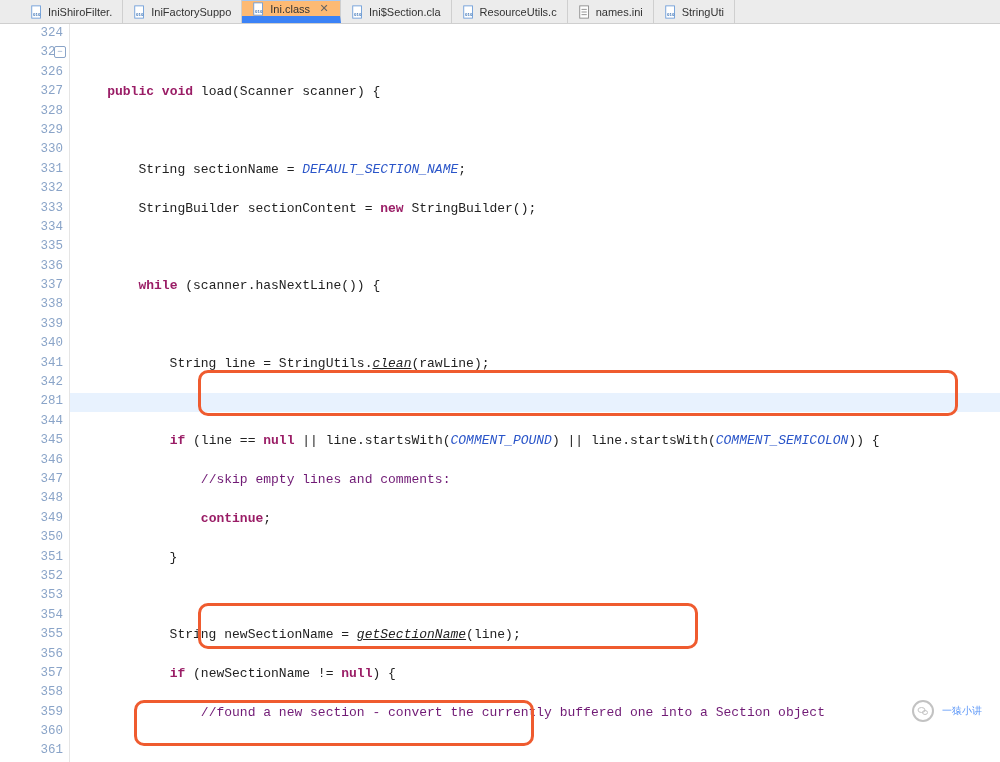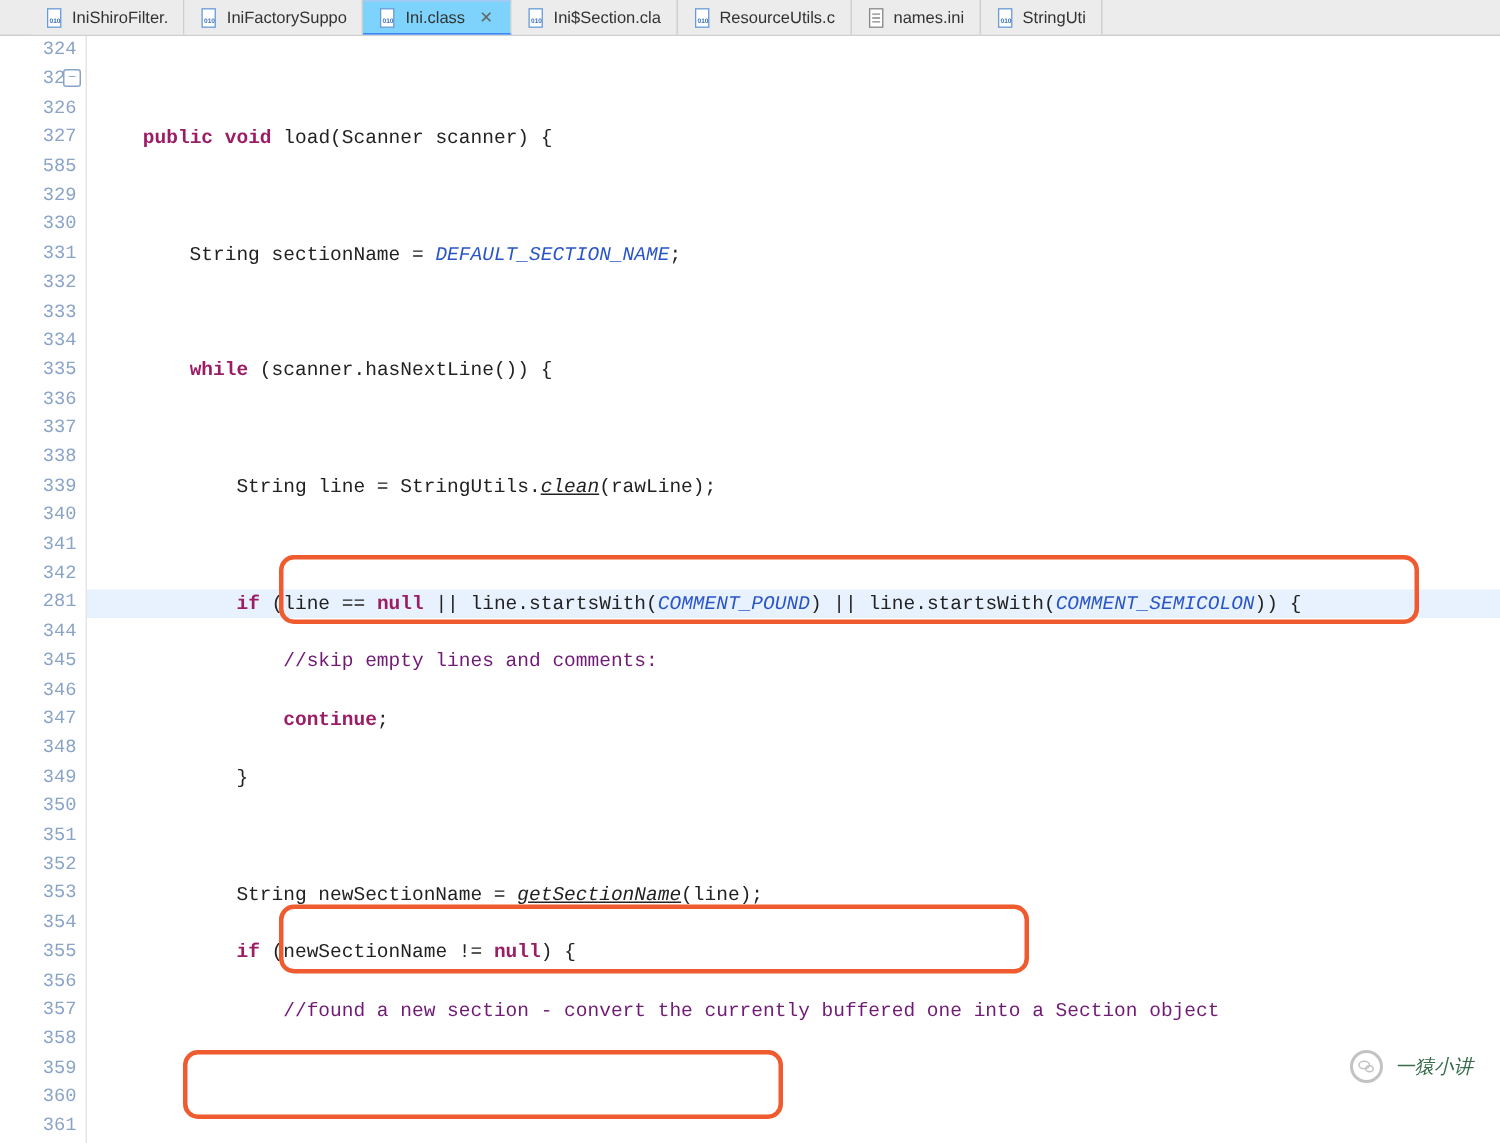--- a/index.html
+++ b/index.html
@@ -26,24 +26,24 @@
     display: flex;
     align-items: center;
     gap: 4px;
     padding: 0 10px;
     border-right: 1px solid #cfcfcf;
     background: #ececec;
     color: #333;
     white-space: nowrap;
   }
   .tab.active {
-    background: #7dd3fc;
+    background: #fdba74;
     border-top: 2px solid #a8c8f0;
     margin-top: -1px;
-    border-bottom: 1px solid #3b82f6;
+    border-bottom: 7px solid #3b82f6;
   }
   .tab .icon {
     width: 14px; height: 14px;
     display: inline-flex; align-items: center; justify-content: center;
   }
   .tab .close-x {
     margin-left: 4px;
     width: 12px; height: 12px;
     display: inline-flex; align-items: center; justify-content: center;
     color: #666;
@@ -58,20 +58,21 @@
   .gutter {
     width: 58px;
     background: #fff;
     border-right: 1px solid #e5e5e5;
     color: #8aa4c8;
     text-align: right;
     padding-right: 6px;
     line-height: 19.4px;
     font-size: 12.5px;
     position: relative;
+    margin-left: 12px;
   }
   .gutter .ln { height: 19.4px; }
   .gutter .fold-marker {
     position: absolute;
     left: 42px;
     width: 12px; height: 12px;
     border: 1px solid #8aa4c8;
     border-radius: 2px;
     background: #fff;
     display: flex; align-items: center; justify-content: center;
@@ -115,26 +116,25 @@
     z-index: 5;
   }
   
   .watermark {
     position: absolute;
     right: 18px;
     bottom: 40px;
     display: flex;
     align-items: center;
     gap: 8px;
-    color: #14532d;
+    color: #3b82f6;
     font-family: 'Segoe UI', sans-serif;
-    font-size: 13px;
+    font-size: 10px;
     opacity: 0.85;
     pointer-events: none;
-    font-style: italic;
   }
   .watermark .wm-icon {
     width: 22px; height: 22px;
     border-radius: 50%;
     border: 2px solid #b8b8b8;
     display: flex; align-items: center; justify-content: center;
   }
 </style>
 </head>
 <body>
@@ -208,21 +208,21 @@
       <span>StringUti</span>
     </div>
   </div>
 
 <div class="editor">
   <div class="gutter">
       <div class="ln">324</div>
       <div class="ln">325</div>
       <div class="ln">326</div>
       <div class="ln">327</div>
-      <div class="ln">585</div>
+      <div class="ln">328</div>
       <div class="ln">329</div>
       <div class="ln">330</div>
       <div class="ln">331</div>
       <div class="ln">332</div>
       <div class="ln">333</div>
       <div class="ln">334</div>
       <div class="ln">335</div>
       <div class="ln">336</div>
       <div class="ln">337</div>
       <div class="ln">338</div>
@@ -251,20 +251,21 @@
       <div class="ln">361</div>
       <div class="fold-marker" style="top: 22.4px;">−</div>
     </div>
   <div class="codewrap">
     <div class="current-line-bg" style="top: 368.6px;"></div>
     <div class="code">
 <div class="row"></div>
 <div class="row">    <span class="kw">public</span> <span class="kw">void</span><span> load(Scanner scanner) {</span></div>
 <div class="row"></div>
 <div class="row"><span>        String sectionName = </span><span class="cst">DEFAULT_SECTION_NAME</span><span>;</span></div>
+<div class="row"><span>        StringBuilder sectionContent = </span><span class="kw">new</span><span> StringBuilder();</span></div>
 <div class="row"></div>
 <div class="row">        <span class="kw">while</span><span> (scanner.hasNextLine()) {</span></div>
 <div class="row"></div>
 <div class="row"><span>            String line = StringUtils.</span><span class="mth">clean</span><span>(rawLine);</span></div>
 <div class="row"></div>
 <div class="row">            <span class="kw">if</span><span> (line == </span><span class="kw">null</span><span> || line.startsWith(</span><span class="cst">COMMENT_POUND</span><span>) || line.startsWith(</span><span class="cst">COMMENT_SEMICOLON</span><span>)) {</span></div>
 <div class="row">                <span class="cmt">//skip empty lines and comments:</span></div>
 <div class="row">                <span class="kw">continue</span><span>;</span></div>
 <div class="row"><span>            }</span></div>
 <div class="row"></div>

